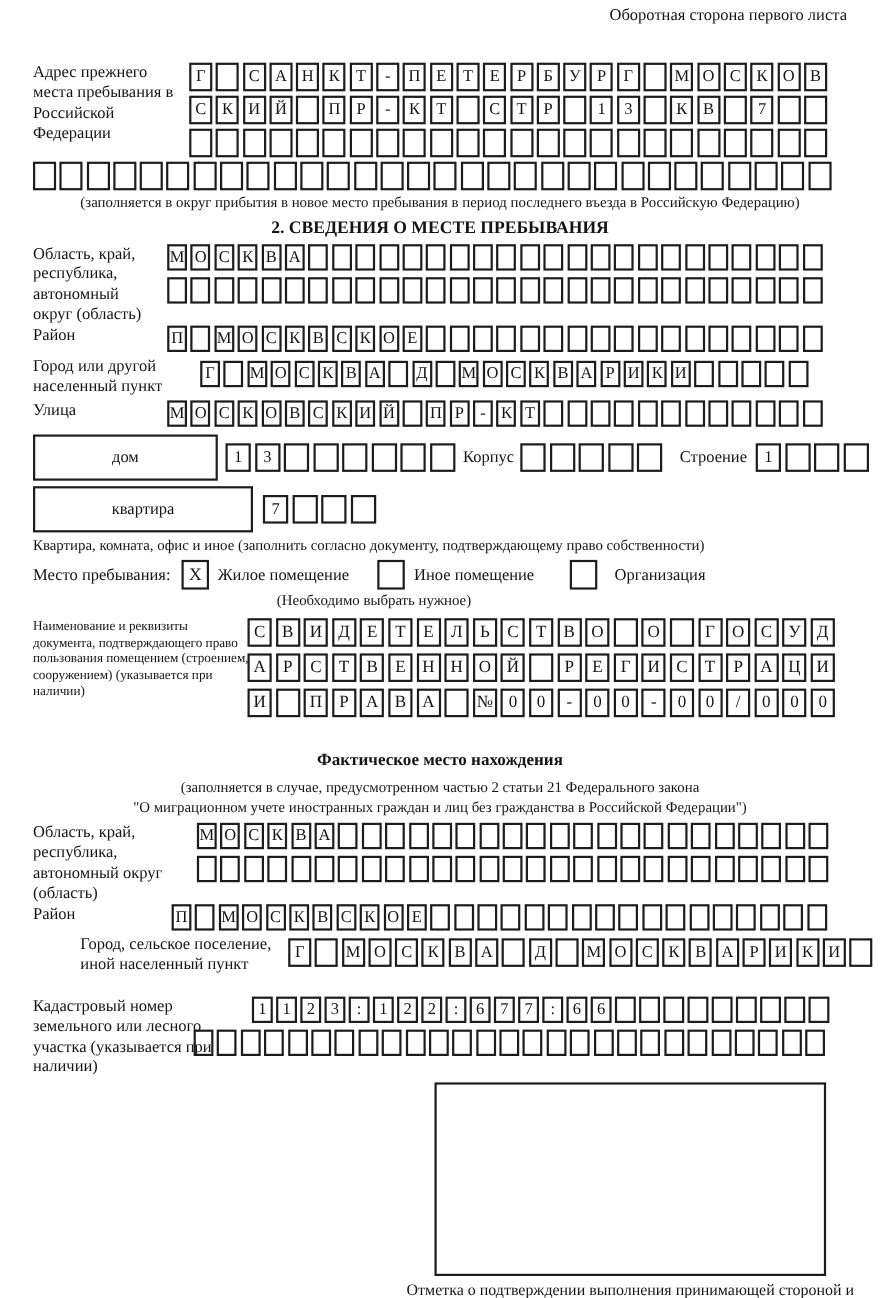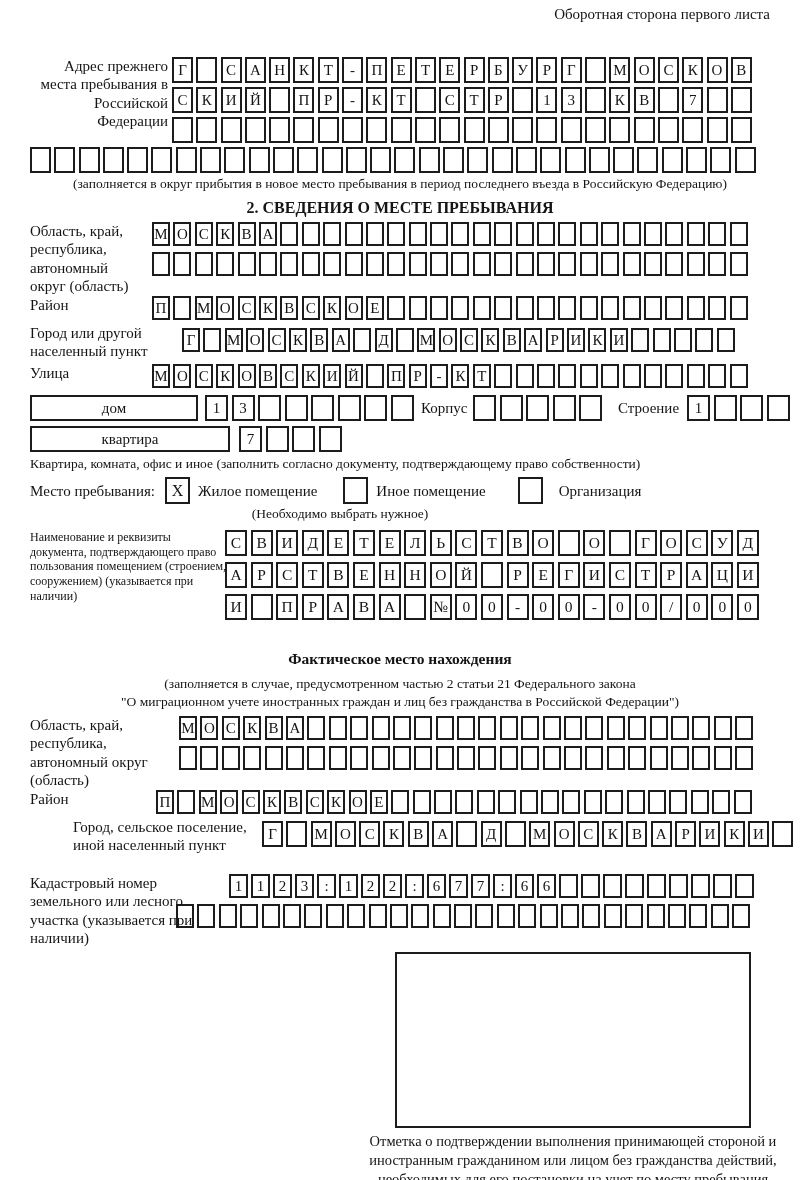--- a/index.html
+++ b/index.html
@@ -30,21 +30,21 @@
   .szm > .c { width:23px; height:26px; margin-right:3.5px; }   
   .szk > .c { width:19px; height:24px; margin-right:3px; }     
 
   .rowgap4 > .cells { margin-bottom:4px; }
   .rowgap6 > .cells { margin-bottom:6px; }
 
   .note { font-size:13.5px; text-align:center; }
   .sect-title { font-size:16px; font-weight:bold; text-align:center; }
 
   .wbox {
-    box-sizing:border-box; border:2px solid #1c1c1c; height:26px;
+    box-sizing:border-box; border:2px solid #1c1c1c; height:42px;
     display:flex; align-items:center; justify-content:center;
     font-size:15px; flex:none;
   }
   .inline-lbl { font-size:15px; line-height:26px; flex:none; }
 
   .chk {
     flex:none; box-sizing:border-box; width:25px; height:27px;
     border:2px solid #1c1c1c;
     display:flex; align-items:center; justify-content:center;
     font-size:16px;
@@ -60,21 +60,21 @@
   }
 </style>
 </head>
 <body>
 
 <div class="page">
 
   <div class="hdr">Оборотная сторона первого листа</div>
 
   <div class="blk rowgap4">
-    <div class="lbl" style="width:138px;text-align:right;">Адрес прежнего места пребывания в Российской Федерации</div>
+    <div class="lbl" style="width:138px;">Адрес прежнего места пребывания в Российской Федерации</div>
     <div class="cells sz1" style="margin-left:142px;">
         <div class="c">Г</div>
         <div class="c"></div>
         <div class="c">С</div>
         <div class="c">А</div>
         <div class="c">Н</div>
         <div class="c">К</div>
         <div class="c">Т</div>
         <div class="c">-</div>
         <div class="c">П</div>

